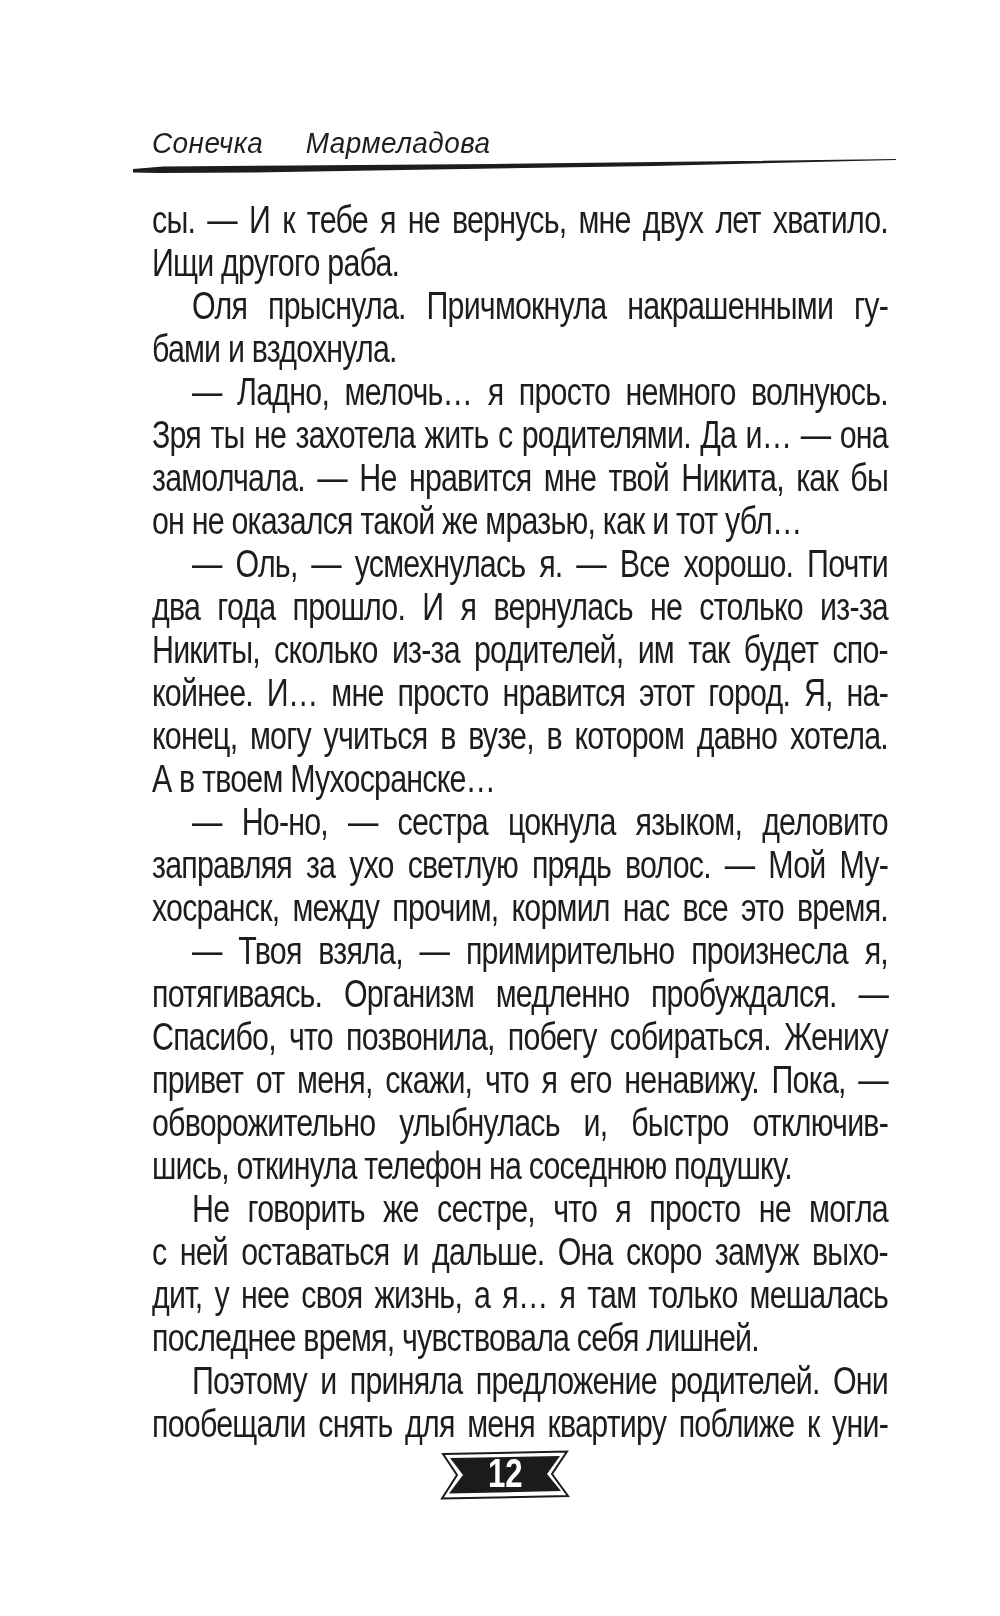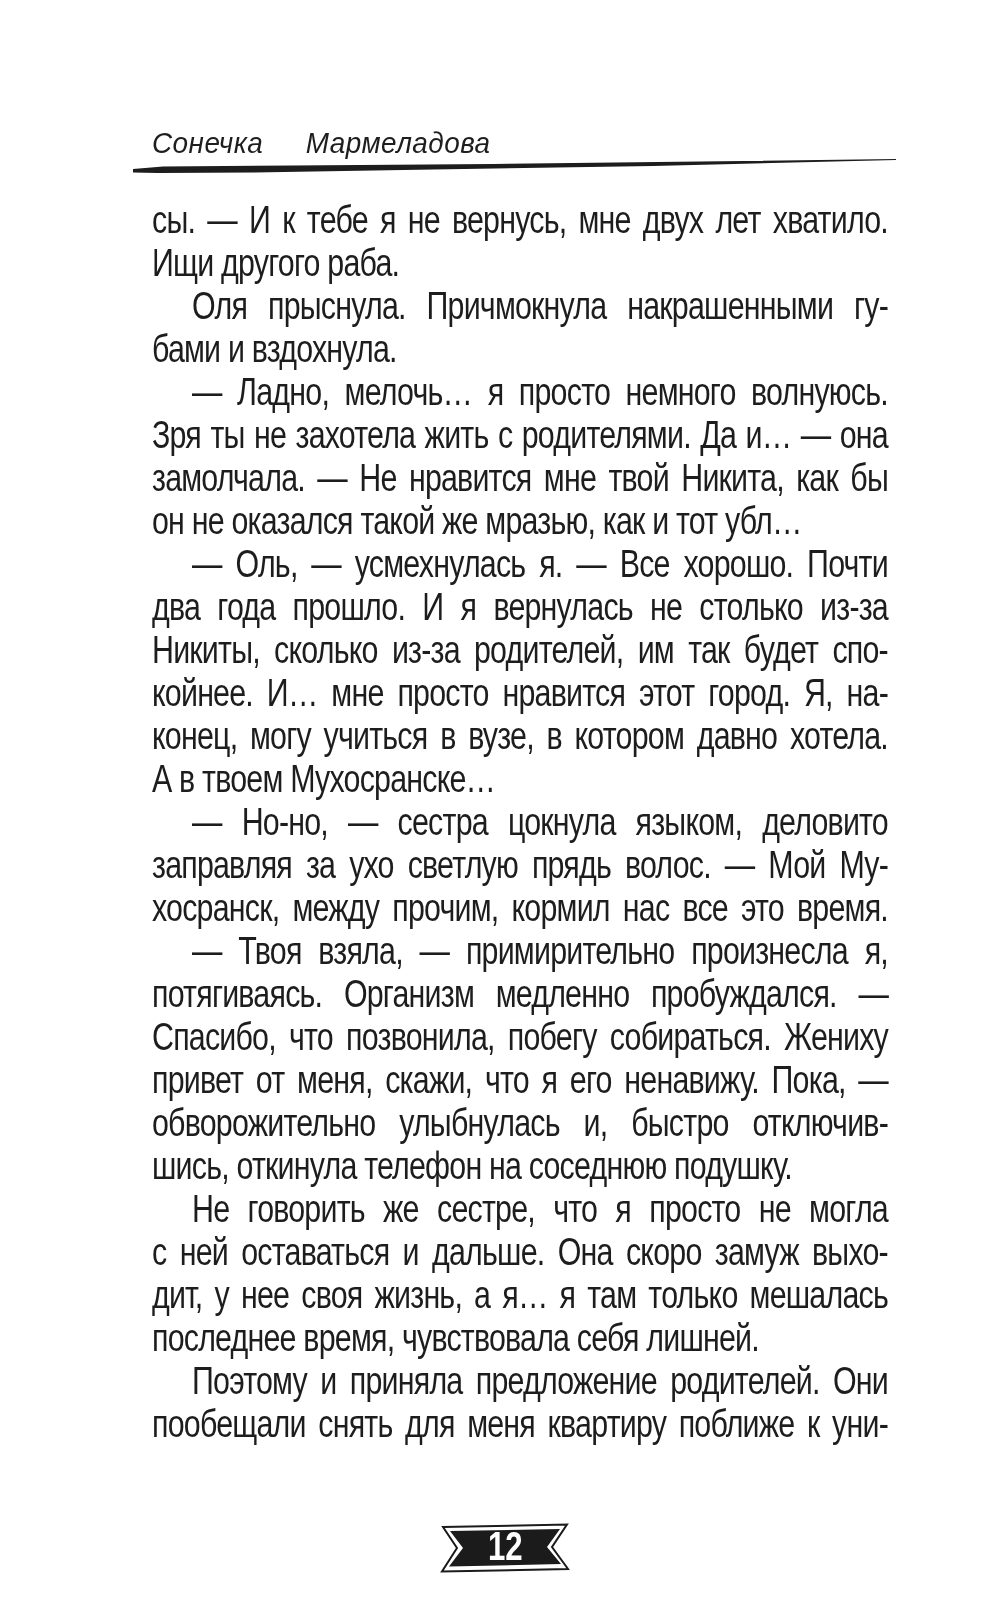--- a/index.html
+++ b/index.html
@@ -46,21 +46,21 @@
   .line.justify {
     display: flex;
     justify-content: space-between;
     flex-wrap: nowrap;
     white-space: normal;
   }
   .line.justify span { white-space: pre; }
   .line.indent { padding-left: 50px; }
   .page-badge {
     position: absolute;
-    left: 439px; top: 1521px;
+    left: 439px; top: 1448px;
     width: 132px; height: 54px;
   }
   .page-badge svg { position: absolute; left: 0; top: 0; }
   .page-badge .num-wrap {
     position: absolute; left: 0; top: 0; right: 0; bottom: 0;
     display: flex; align-items: center; justify-content: center;
   }
   .page-badge .num {
     color: #ffffff;
     font-size: 40px;

